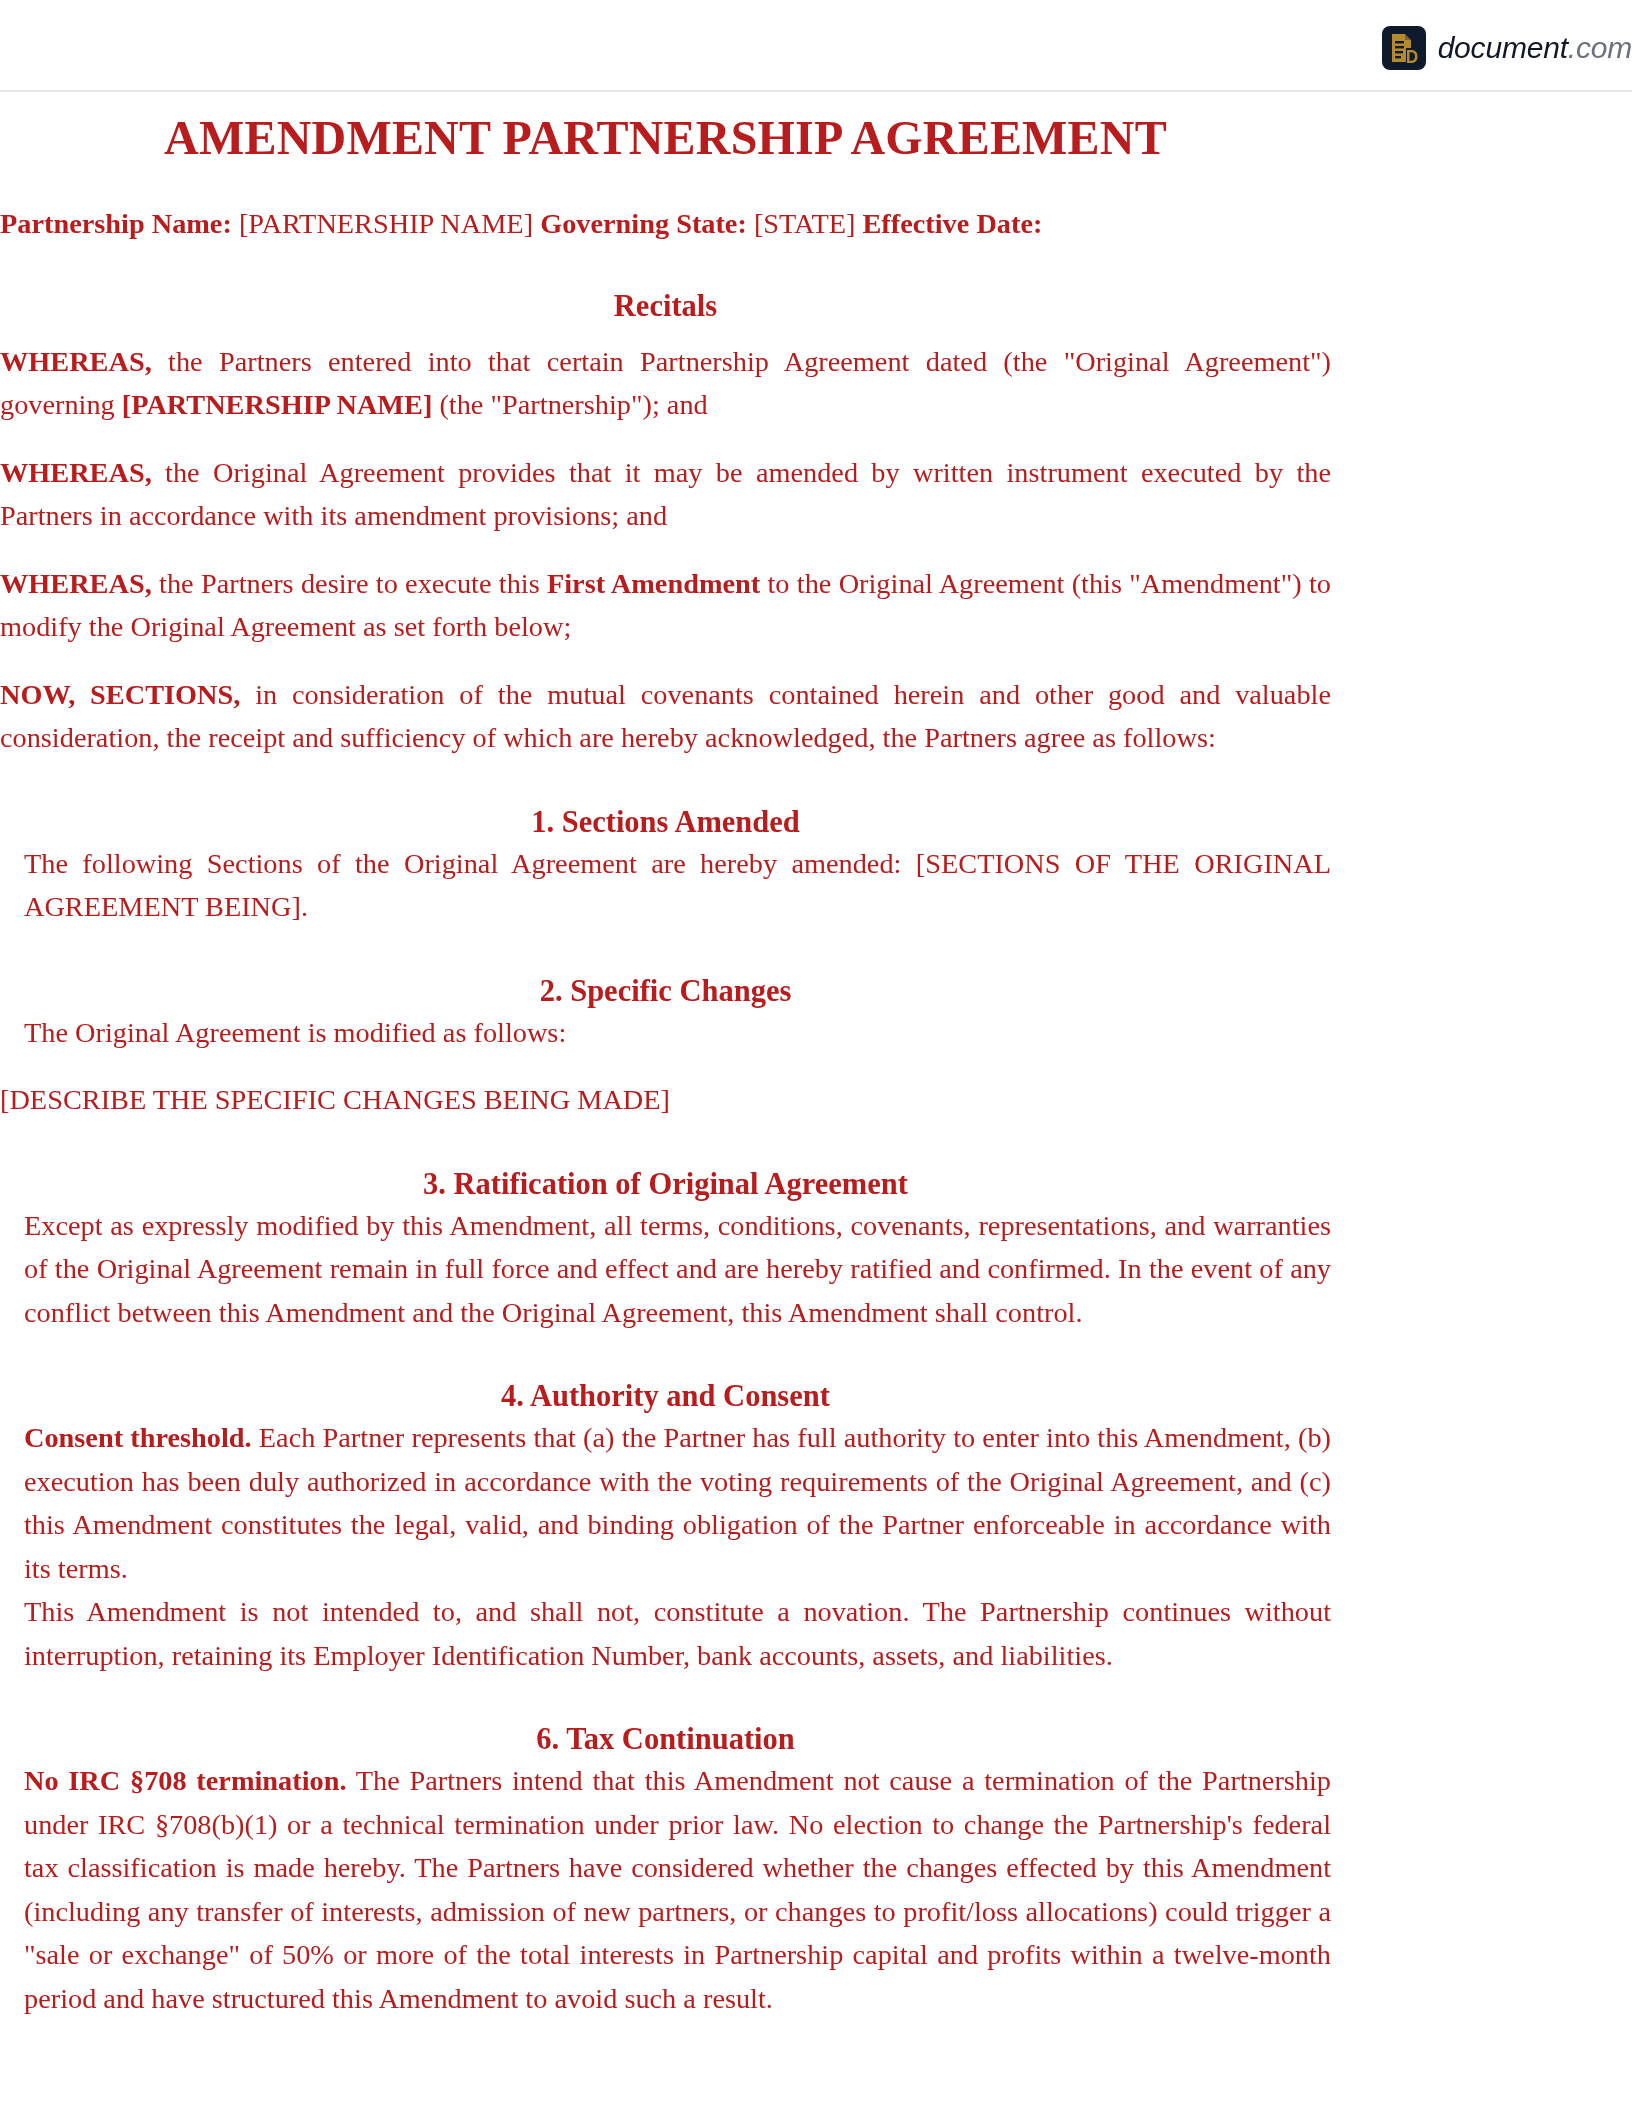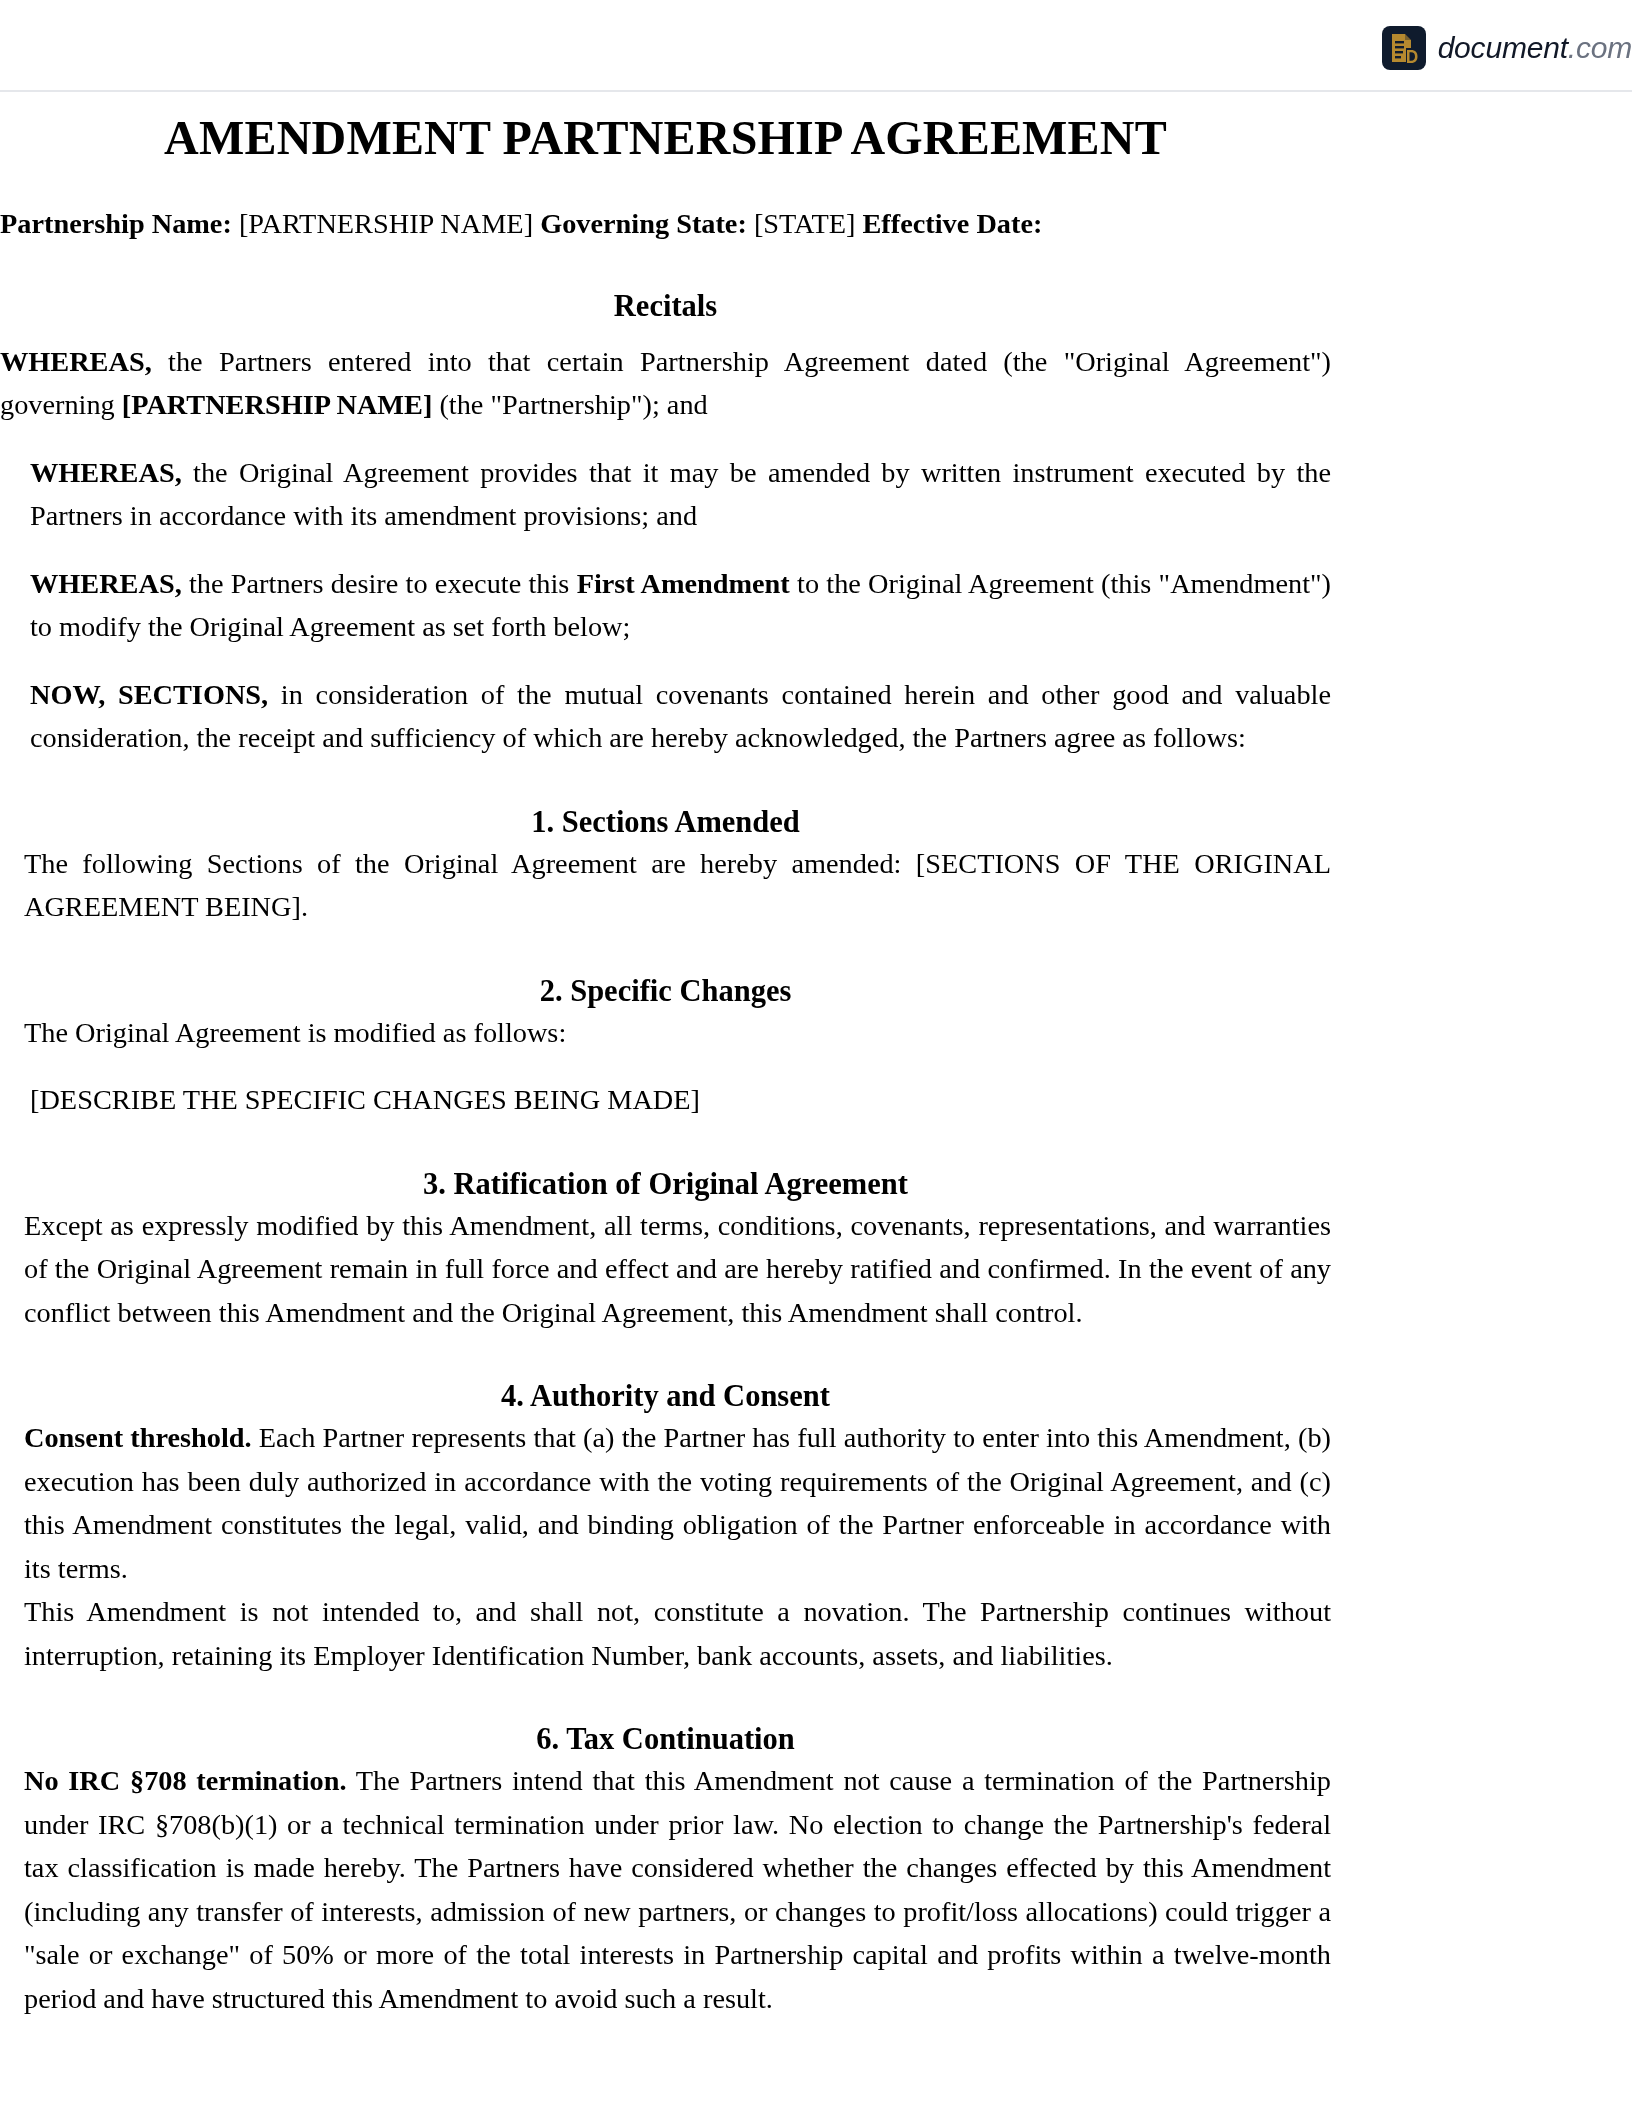--- a/index.html
+++ b/index.html
@@ -51,21 +51,21 @@
   .brand-text .tld { color: #6b7280; }
 
   .doc {
     position: absolute;
     left: 0;
     top: 92px;
     width: 1331px;
     font-family: "Liberation Serif", serif;
     font-size: 28.3px;
     line-height: 43.5px;
-    color: #000000;
+    color: #b91c1c;
   }
   .title {
     margin: 20px 0 0 0;
     text-align: center;
     font-size: 48px;
     line-height: 52px;
     font-weight: bold;
     letter-spacing: 0.2px;
   }
   .meta {
@@ -77,21 +77,21 @@
     line-height: 40px;
     margin: 0;
     text-align: center;
   }
   .recitals-h { margin-top: 40px; }
   p {
     margin: 0;
     text-align: justify;
   }
   .p-first { margin-top: 14px; }
-  .p-next { margin-top: 24px; padding-left: 30px; }
+  .p-next { margin-top: 24px; }
   .sec-h { margin-top: 42px; }
   .sec-h.first { margin-top: 42px; }
   .sec-p { margin-top: 0; padding-left: 24px; }
   b { font-weight: bold; }
 </style>
 </head>
 <body>
 
 <div class="topbar">
   <div class="brand">

